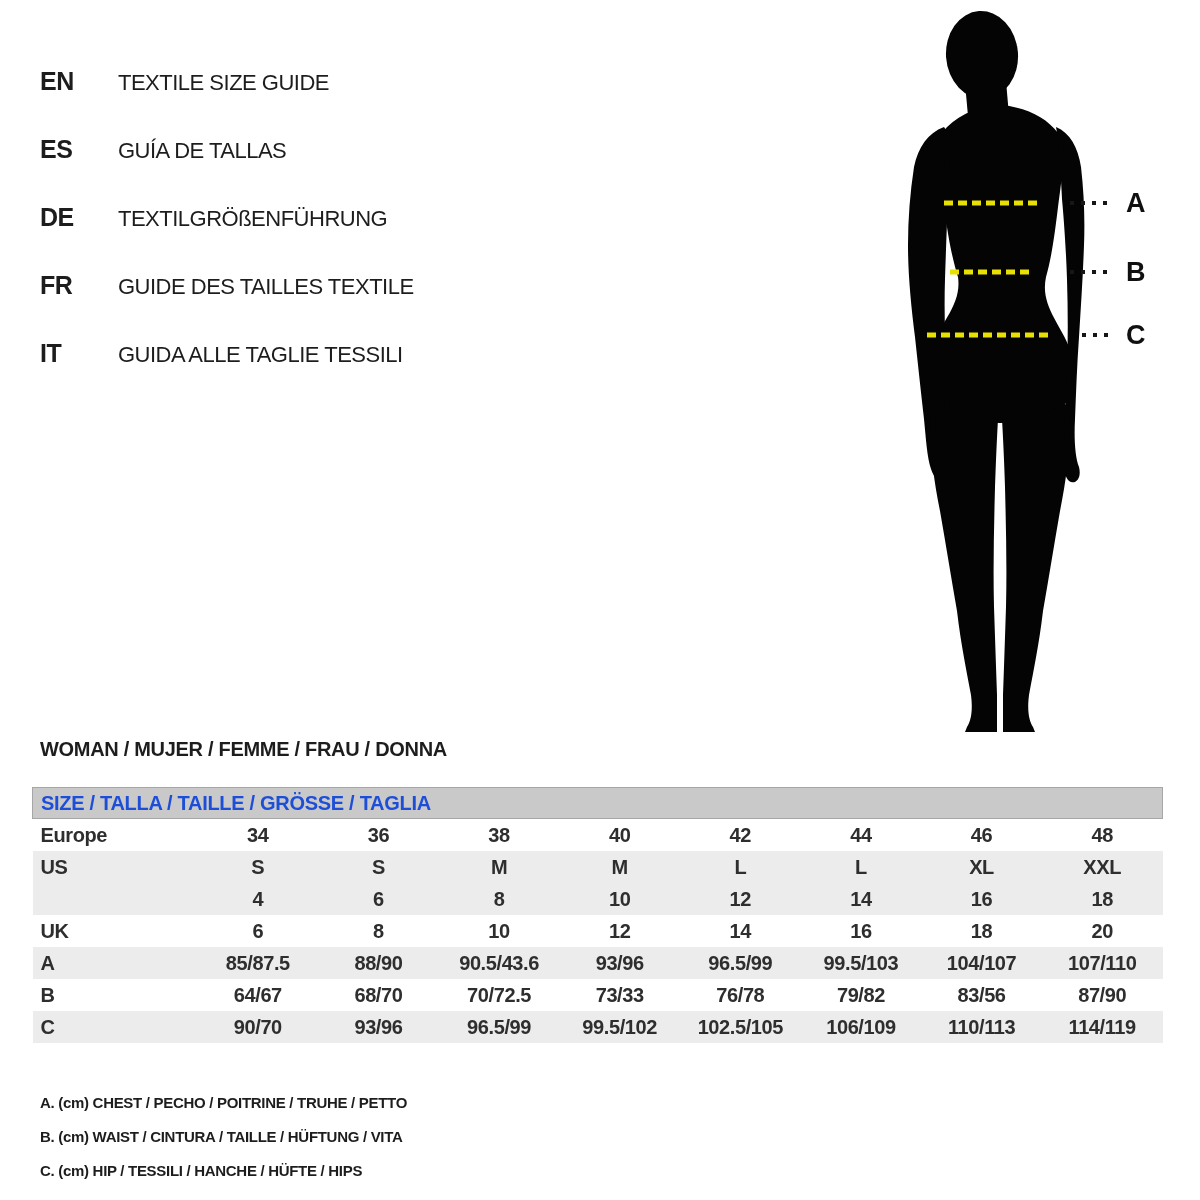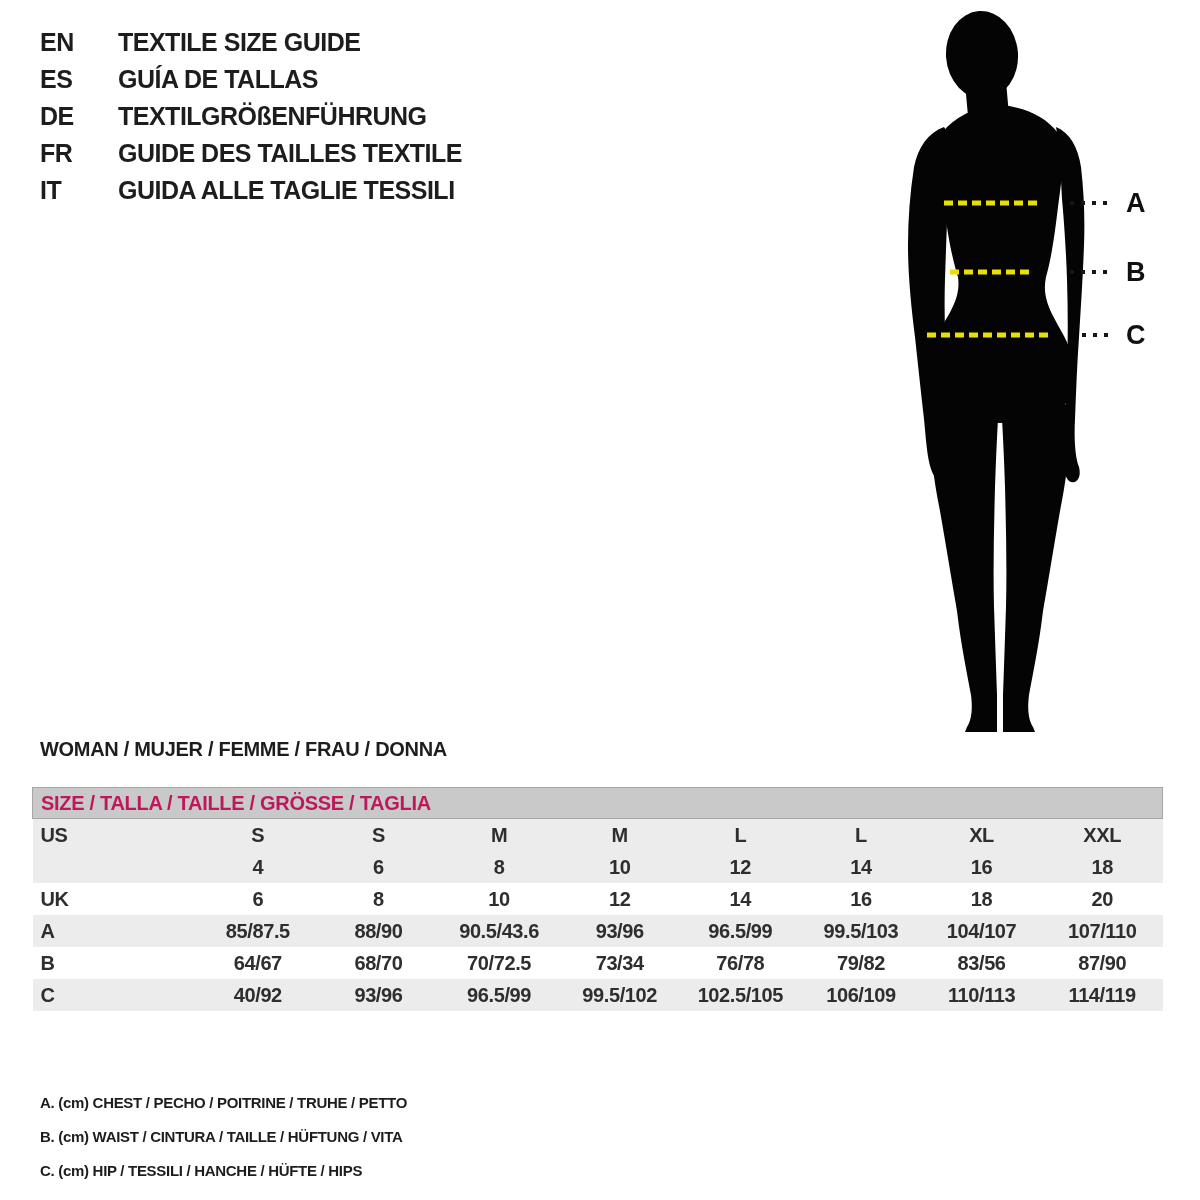--- a/index.html
+++ b/index.html
@@ -4,40 +4,40 @@
 <style>
   html,body{margin:0;padding:0;background:#888;}
   .page{
     position:relative;width:1200px;height:1200px;margin:0 auto;
     background:var(--page-bg,#fff);overflow:hidden;
     font-family:"Liberation Sans","DejaVu Sans",sans-serif;
     color:#1d1d1d;
   }
   
   .lang-block{position:absolute;left:40px;top:28px;}
-  .lang-row{display:flex;height:37px;align-items:flex-start;}
+  .lang-row{display:flex;height:37px;align-items:flex-end;margin-top:31px;}
   .lang-code{width:78px;font-size:25px;font-weight:bold;letter-spacing:-0.5px;}
-  .lang-title{font-size:25px;font-weight:bold;letter-spacing:-0.5px;white-space:nowrap;}
+  .lang-title{font-size:22px;font-weight:normal;letter-spacing:-0.5px;white-space:nowrap;}
   
   .figure{position:absolute;left:870px;top:5px;width:300px;height:730px;}
   .figure svg{display:block;width:100%;height:100%;}
   .marker-label{font-size:27px;font-weight:bold;fill:#101010;}
   
   .section-title{position:absolute;left:40px;top:738px;font-size:20px;font-weight:bold;letter-spacing:-0.3px;}
   
   table.size-table{
     position:absolute;left:32px;top:787px;width:1131px;
     border-collapse:collapse;table-layout:fixed;
   }
   table.size-table col.lblcol{width:165px;}
   table.size-table th{
     height:30px;background:var(--header-bg,#c9c9c9);
     border:1px solid #a6a6a6;
     font-size:20px;font-weight:bold;text-align:left;padding:0 0 0 8px;
-    letter-spacing:-0.3px;color:#be185d;
+    letter-spacing:-0.3px;color:#1d4ed8;
   }
   table.size-table td{
     height:32px;padding:0;font-size:20px;font-weight:bold;text-align:center;
     letter-spacing:-0.4px;color:#2e2e2e;white-space:nowrap;
   }
   table.size-table td.lbl{text-align:left;padding-left:8px;}
   table.size-table tr.shaded td{background:var(--shaded-bg,#ececec);}
   
   .legend{position:absolute;left:40px;top:1086px;}
   .legend-line{height:34px;line-height:34px;font-size:15px;font-weight:bold;letter-spacing:-0.3px;white-space:nowrap;}
@@ -165,20 +165,31 @@
         <col>
         <col>
         <col>
     </colgroup>
     <thead>
       <tr>
         <th colspan="9">SIZE / TALLA / TAILLE / GRÖSSE / TAGLIA</th>
       </tr>
     </thead>
     <tbody>
+  <tr>
+    <td class="lbl">Europe</td>
+  <td>34</td>
+          <td>36</td>
+          <td>38</td>
+          <td>40</td>
+          <td>42</td>
+          <td>44</td>
+          <td>46</td>
+          <td>48</td>
+        </tr>
 
   <tr class="shaded">
     <td class="lbl">US</td>
   <td>S</td>
           <td>S</td>
           <td>M</td>
           <td>M</td>
           <td>L</td>
           <td>L</td>
           <td>XL</td>
@@ -219,30 +230,30 @@
           <td>99.5/103</td>
           <td>104/107</td>
           <td>107/110</td>
         </tr>
 
   <tr>
     <td class="lbl">B</td>
   <td>64/67</td>
           <td>68/70</td>
           <td>70/72.5</td>
-          <td>73/34</td>
+          <td>73/33</td>
           <td>76/78</td>
           <td>79/82</td>
           <td>83/56</td>
           <td>87/90</td>
         </tr>
 
   <tr class="shaded">
     <td class="lbl">C</td>
-  <td>40/92</td>
+  <td>90/70</td>
           <td>93/96</td>
           <td>96.5/99</td>
           <td>99.5/102</td>
           <td>102.5/105</td>
           <td>106/109</td>
           <td>110/113</td>
           <td>114/119</td>
         </tr>
 </tbody>
   </table>

